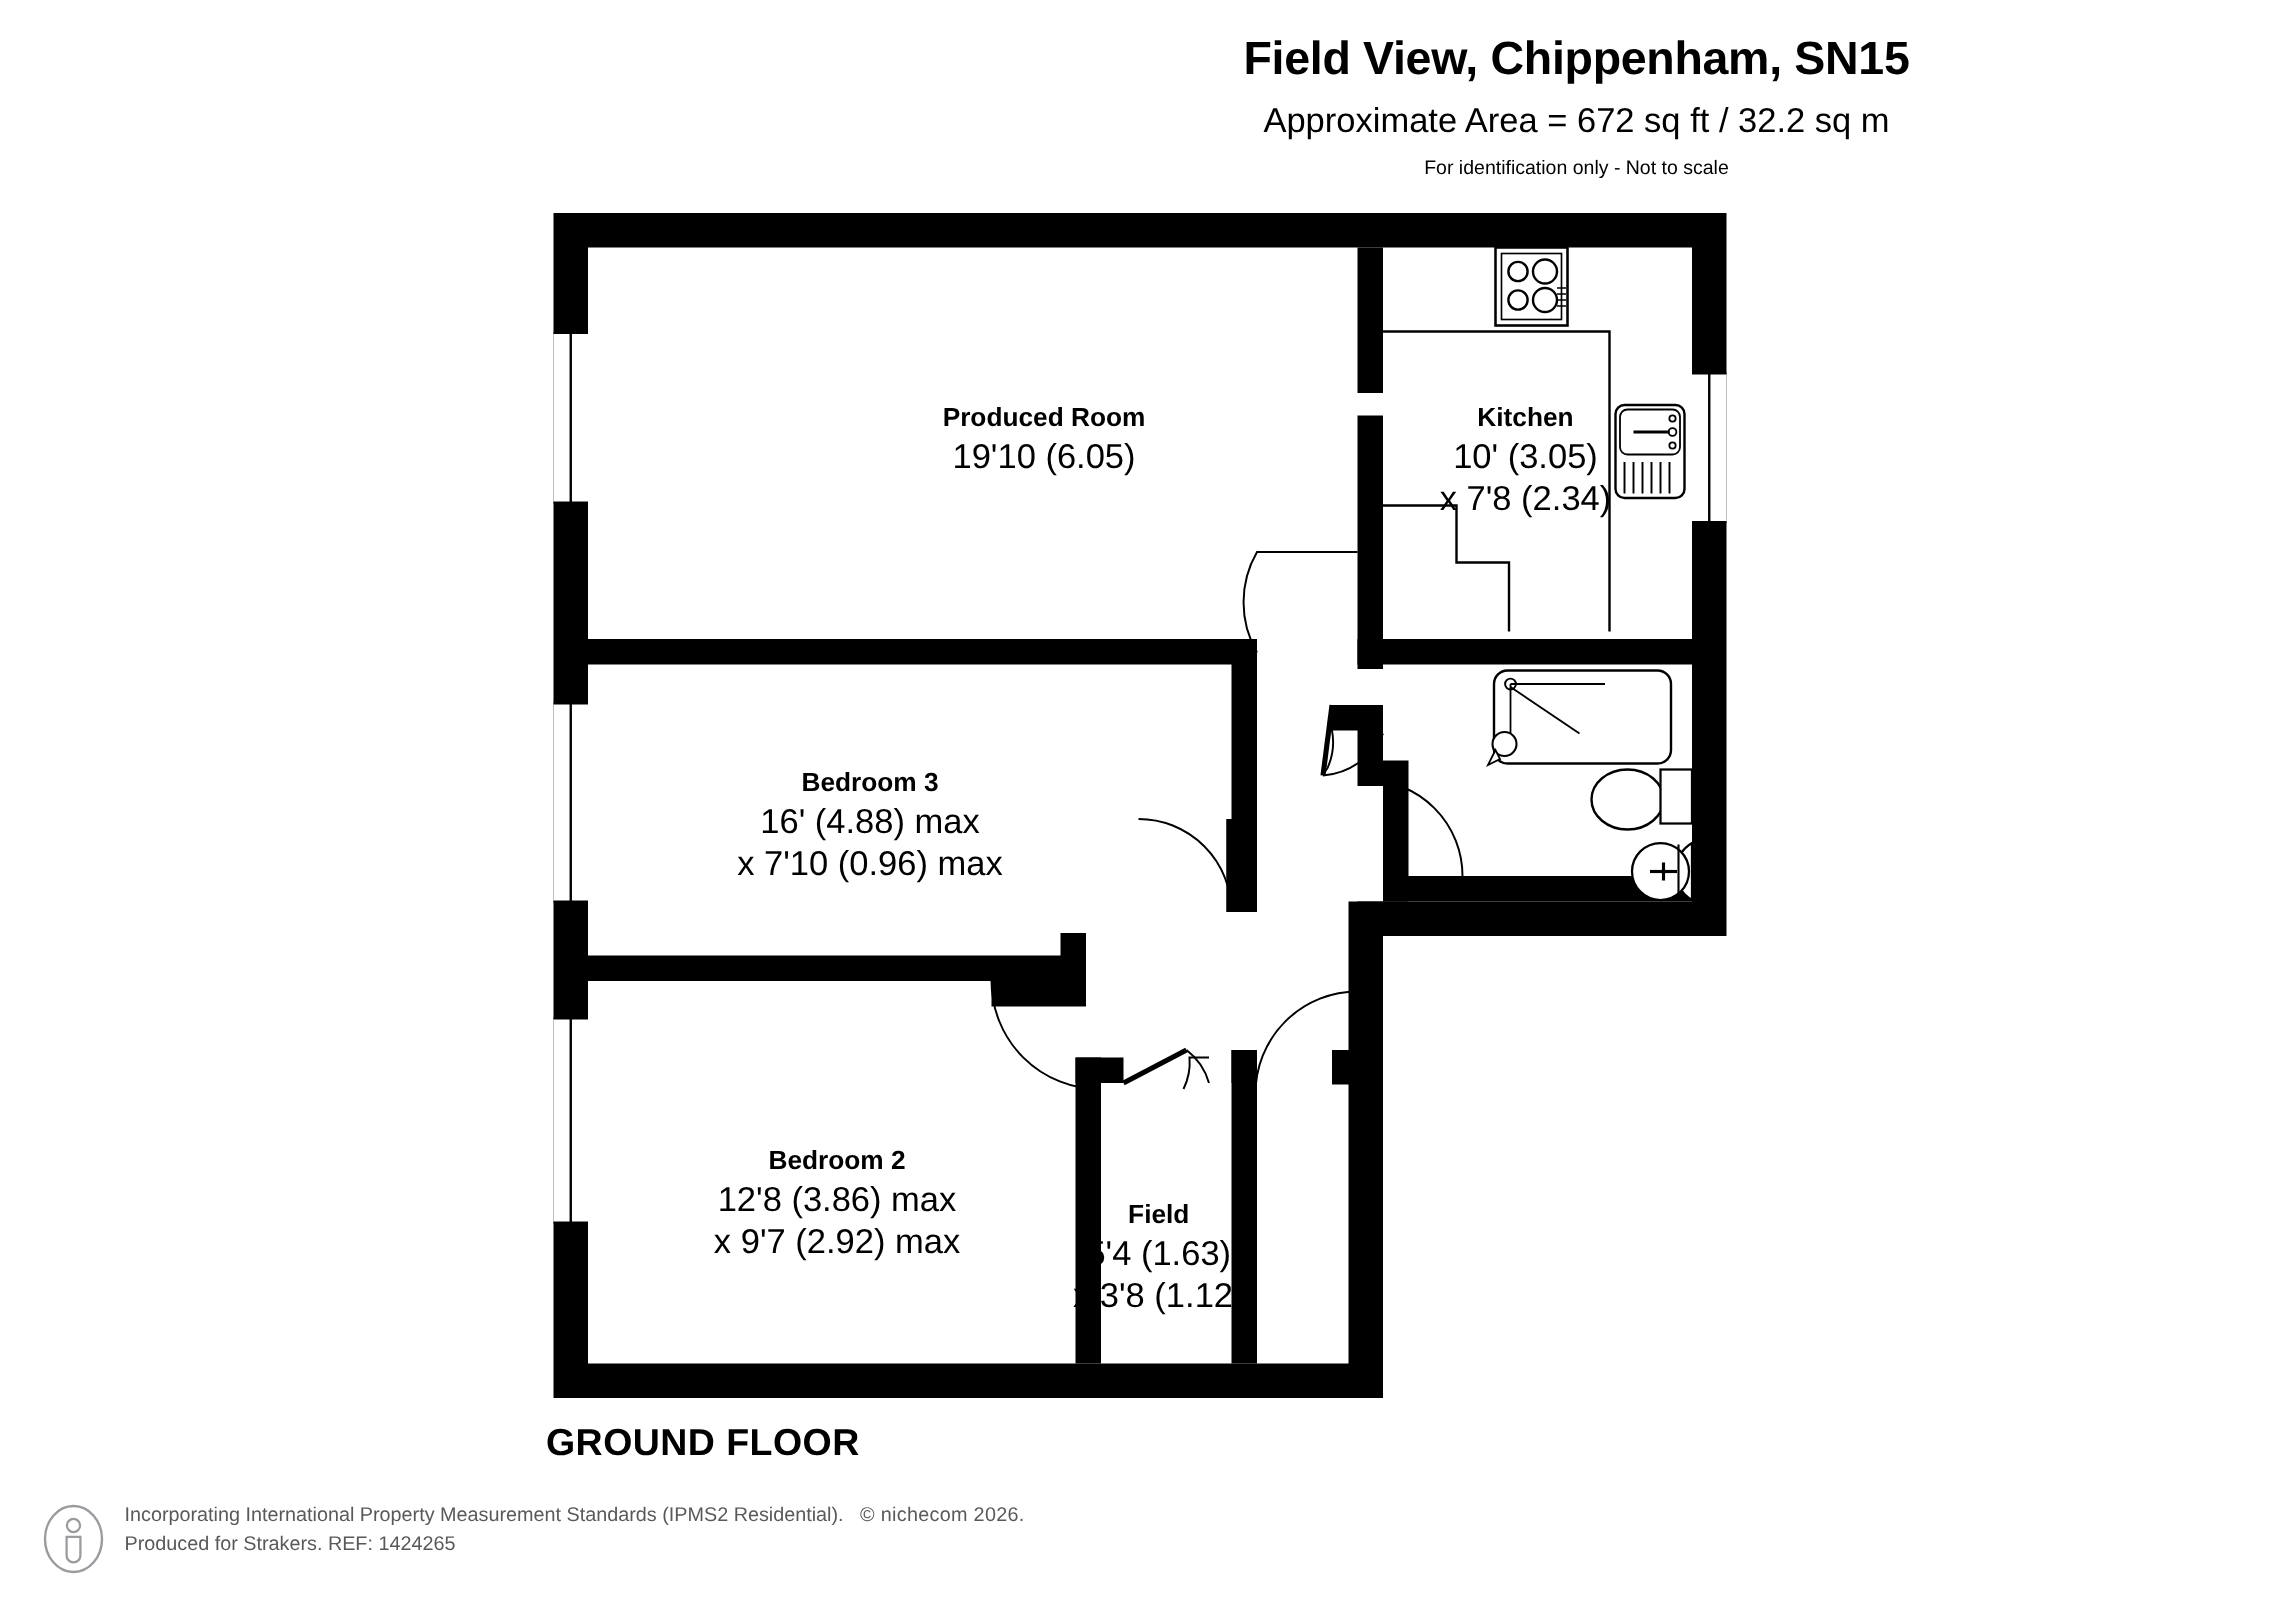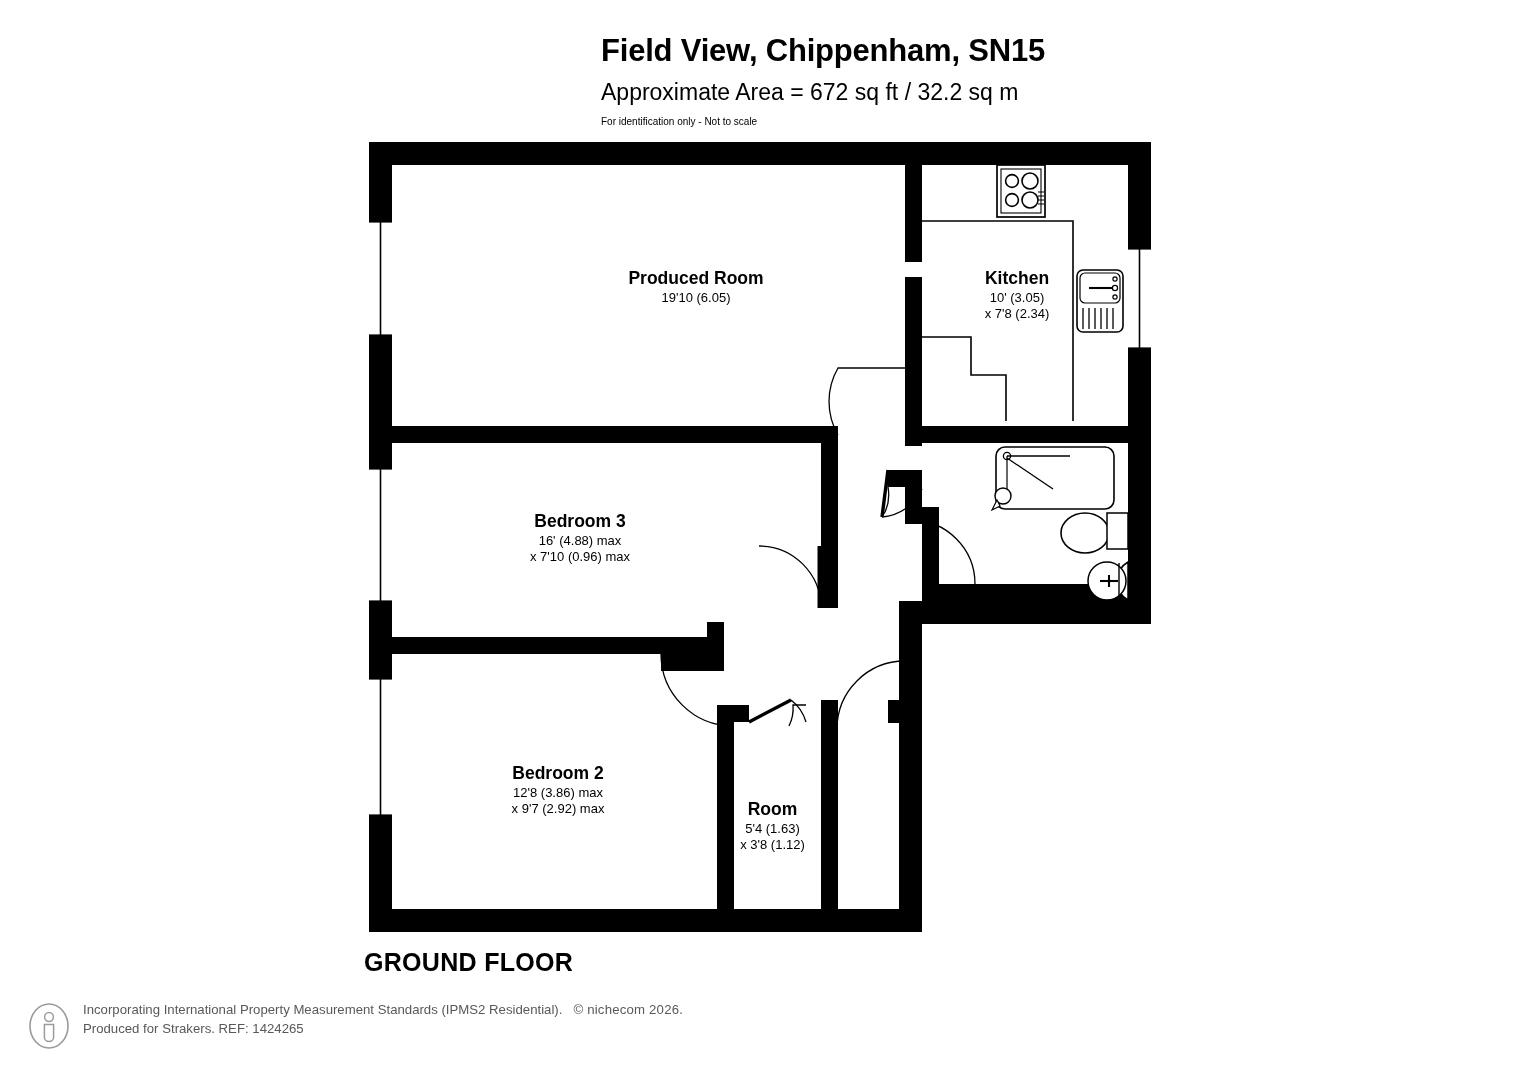--- a/index.html
+++ b/index.html
@@ -15,38 +15,38 @@
     color: #000000;
     overflow: hidden;
   }
 
   
   #header {
     position: absolute;
     top: 0;
     right: 26px;
     width: 900px;
-    text-align: left;
-    padding-top: 34px;
+    text-align: center;
+    padding-top: 22px;
   }
   #plan-title {
     font-size: 31px;
     font-weight: bold;
     letter-spacing: -0.2px;
     line-height: 1.12;
     margin: 0;
   }
   #plan-area {
     font-size: 23px;
     font-weight: normal;
     line-height: 1.15;
     margin: 10px 0 0 0;
   }
   #plan-disclaimer {
-    font-size: 10px;
+    font-size: 13px;
     line-height: 1.2;
     margin: 11px 0 0 0;
   }
 
   
   #floorplan-canvas {
     position: absolute;
     left: 0;
     top: 0;
     width: 1527px;
@@ -59,21 +59,21 @@
     text-align: center;
     line-height: 1.24;
     white-space: nowrap;
   }
   .room-label .rl-name {
     font-size: 17.5px;
     font-weight: bold;
     display: block;
   }
   .room-label .rl-dim {
-    font-size: 13px;
+    font-size: 23px;
     font-weight: normal;
     display: block;
   }
 
   #label-reception { left: 486px; top: 268px; width: 420px; }
   #label-kitchen   { left: 906px; top: 268px; width: 222px; }
   #label-bedroom1  { left: 430px; top: 511px; width: 300px; }
   #label-bedroom2  { left: 408px; top: 763px; width: 300px; }
   #label-store     { left: 700px; top: 799px; width: 145px; }
 
@@ -289,21 +289,21 @@
   <span class="rl-dim">x 7'10 (0.96) max</span>
 </div>
 
 <div class="room-label" id="label-bedroom2">
   <span class="rl-name">Bedroom 2</span>
   <span class="rl-dim">12'8 (3.86) max</span>
   <span class="rl-dim">x 9'7 (2.92) max</span>
 </div>
 
 <div class="room-label" id="label-store">
-  <span class="rl-name">Room</span>
+  <span class="rl-name">Field</span>
   <span class="rl-dim">5'4 (1.63)</span>
   <span class="rl-dim">x 3'8 (1.12)</span>
 </div>
 
 <div id="floor-name">GROUND FLOOR</div>
 
 <div id="footer">
   <div id="footer-logo">
     <svg width="42" height="48" viewBox="0 0 42 48">
       <ellipse cx="21" cy="24" rx="19" ry="22" fill="none" stroke="#9a9b9e" stroke-width="1.6"></ellipse>

